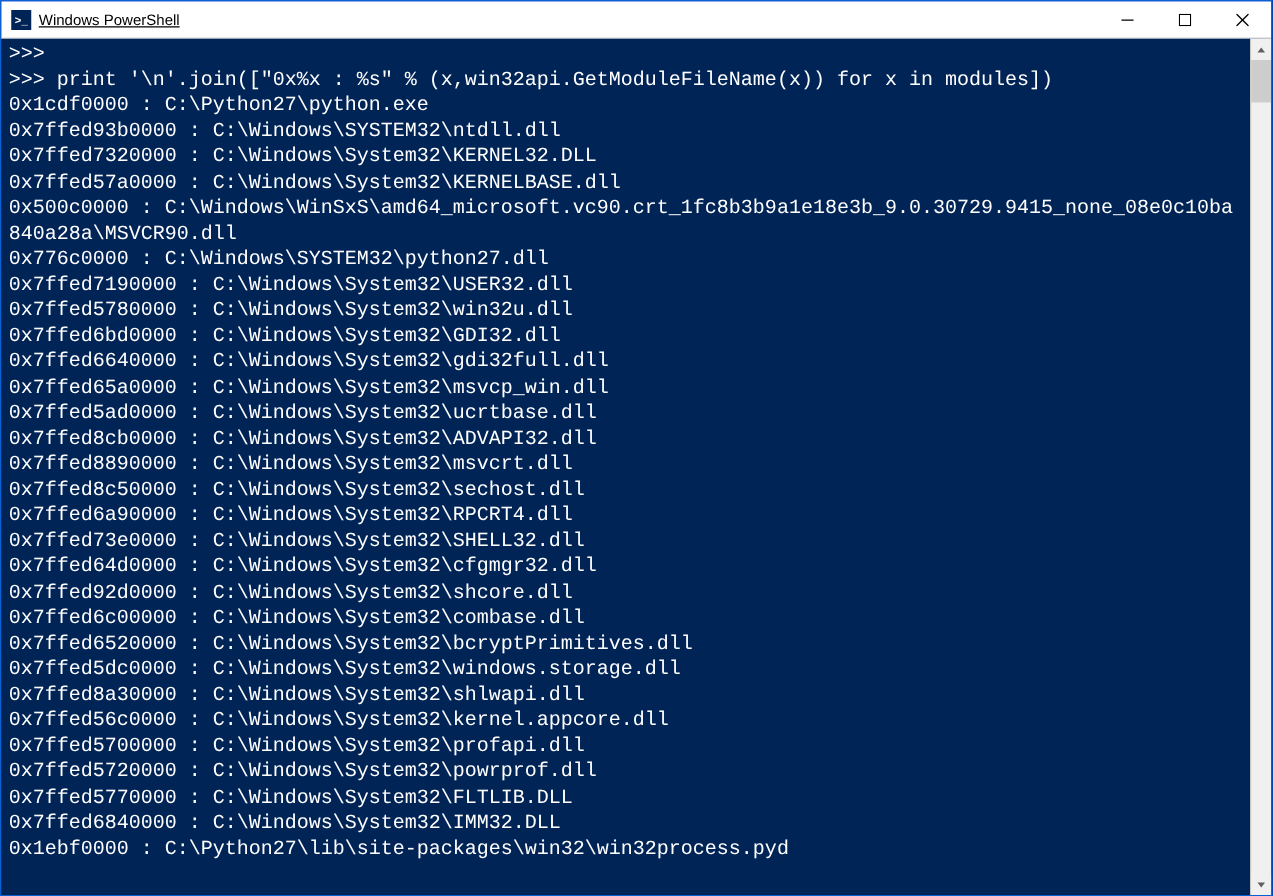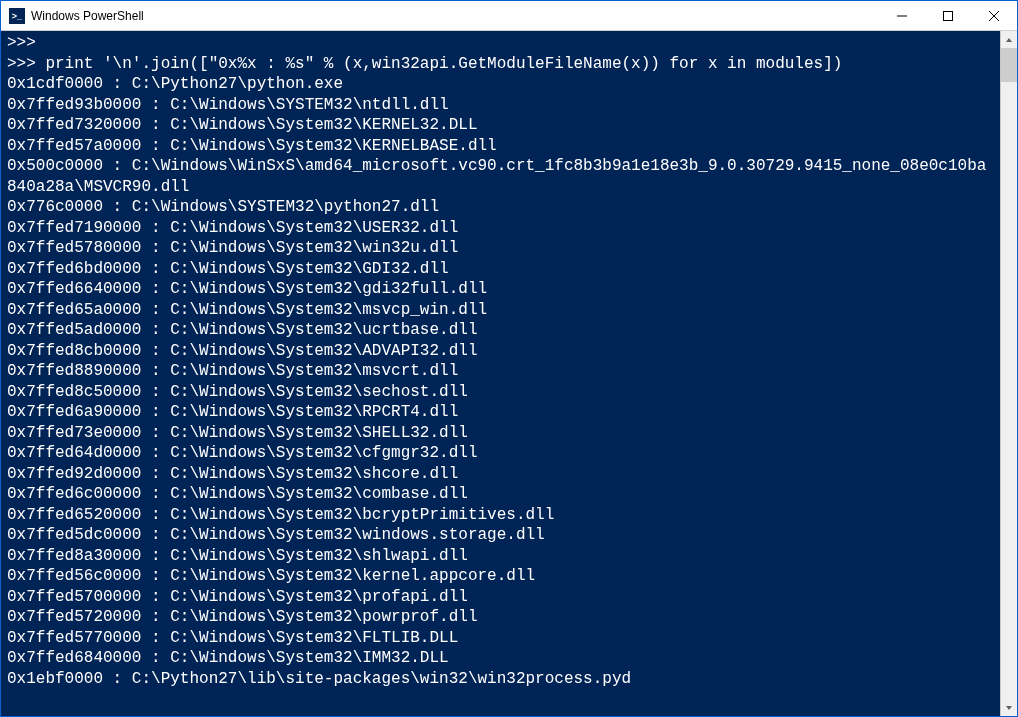--- a/index.html
+++ b/index.html
@@ -32,20 +32,21 @@
       align-items: center;
       justify-content: center;
       color: white;
       font-size: 9px;
       font-weight: bold;
     }
     .titlebar-title {
       font-size: 12px;
       color: #000000;
       flex: 1;
+      text-decoration: underline;
     }
     .titlebar-controls {
       display: flex;
       height: 100%;
     }
     .titlebar-btn {
       width: 46px;
       height: 100%;
       display: flex;
       align-items: center;

